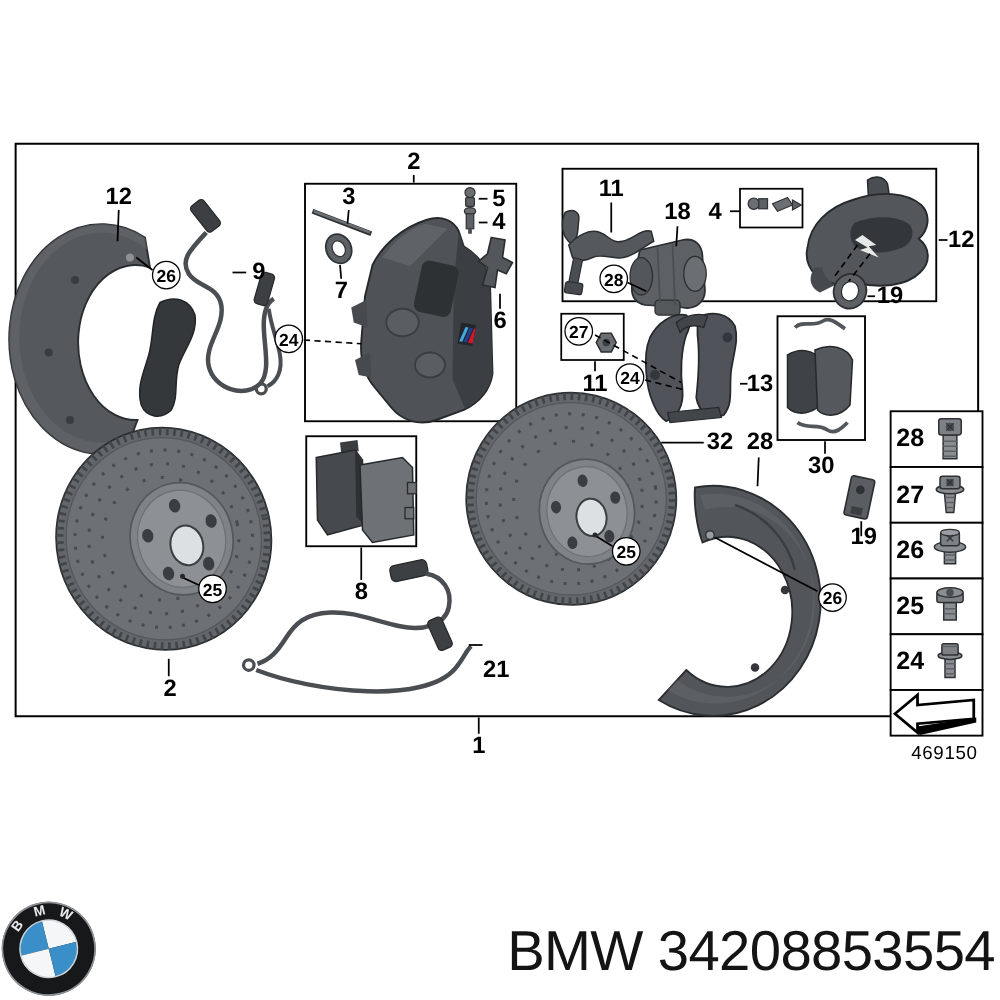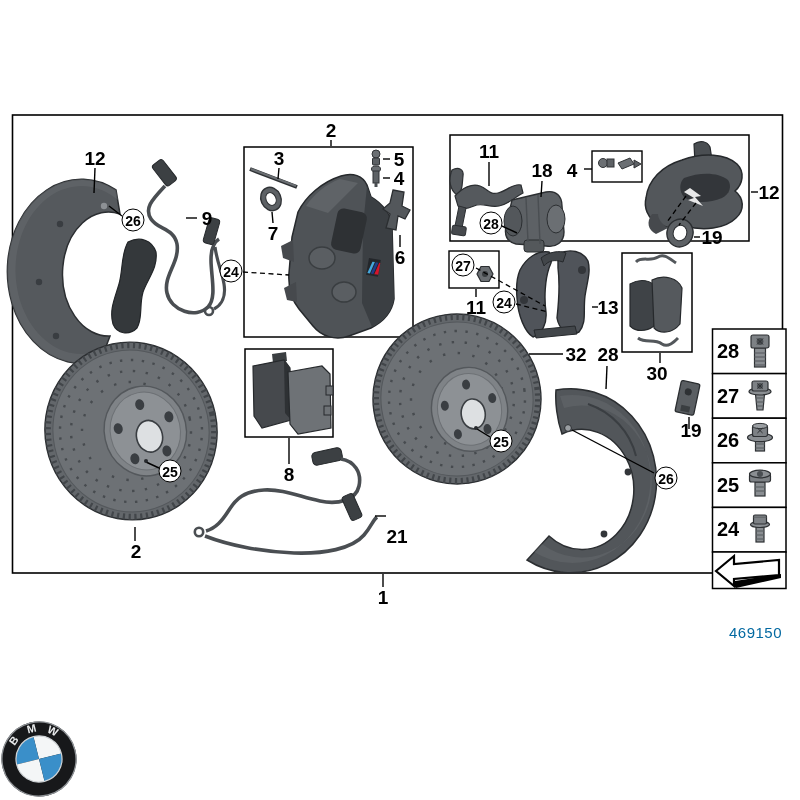--- a/index.html
+++ b/index.html
@@ -5,21 +5,21 @@
   html,body{margin:0;padding:0;background:#fff;}
   .stage{position:relative;width:800px;height:800px;background:#fff;overflow:hidden;
          font-family:"Liberation Sans", sans-serif;}
   .stage svg{position:absolute;left:0;top:0;}
   .cl{position:absolute;transform:translate(-50%,-50%);font-weight:bold;font-size:19px;
       color:#000;white-space:nowrap;line-height:1;}
   .cc{position:absolute;transform:translate(-50%,-50%);width:23px;height:23px;border:1.7px solid #000;
       border-radius:50%;background:#fff;font-weight:bold;font-size:14px;color:#000;
       display:flex;align-items:center;justify-content:center;line-height:1;box-sizing:border-box;}
   .sn{position:absolute;transform:translate(0,-50%);font-weight:bold;font-size:20px;color:#000;line-height:1;}
-  .drawnum{position:absolute;left:729px;top:624px;font-size:15px;letter-spacing:.5px;color:#0369a1;}
+  .drawnum{position:absolute;left:729px;top:594px;font-size:15px;letter-spacing:.5px;color:#000000;}
   .caption{position:absolute;right:4px;top:735px;font-size:45px;color:#141414;letter-spacing:-.5px;}
 </style>
 </head>
 <body>
 
 <div class="stage">
 
 <svg width="800" height="800" viewBox="0 0 800 800">
 
   <rect x="12.5" y="115" width="770" height="458" fill="none" stroke="#000" stroke-width="1.6"></rect>
@@ -368,14 +368,15 @@
 <div class="cc" style="left:501px;top:441px">25</div>
 <div class="cc" style="left:666px;top:478px">26</div>
 
 <div class="sn" style="left:717px;top:351px">28</div>
 <div class="sn" style="left:717px;top:395.6px">27</div>
 <div class="sn" style="left:717px;top:440.2px">26</div>
 <div class="sn" style="left:717px;top:484.8px">25</div>
 <div class="sn" style="left:717px;top:529.4px">24</div>
 
 <div class="drawnum">469150</div>
+<div class="caption">BMW 34208853554</div>
 
 </div>
 
 </body></html>

